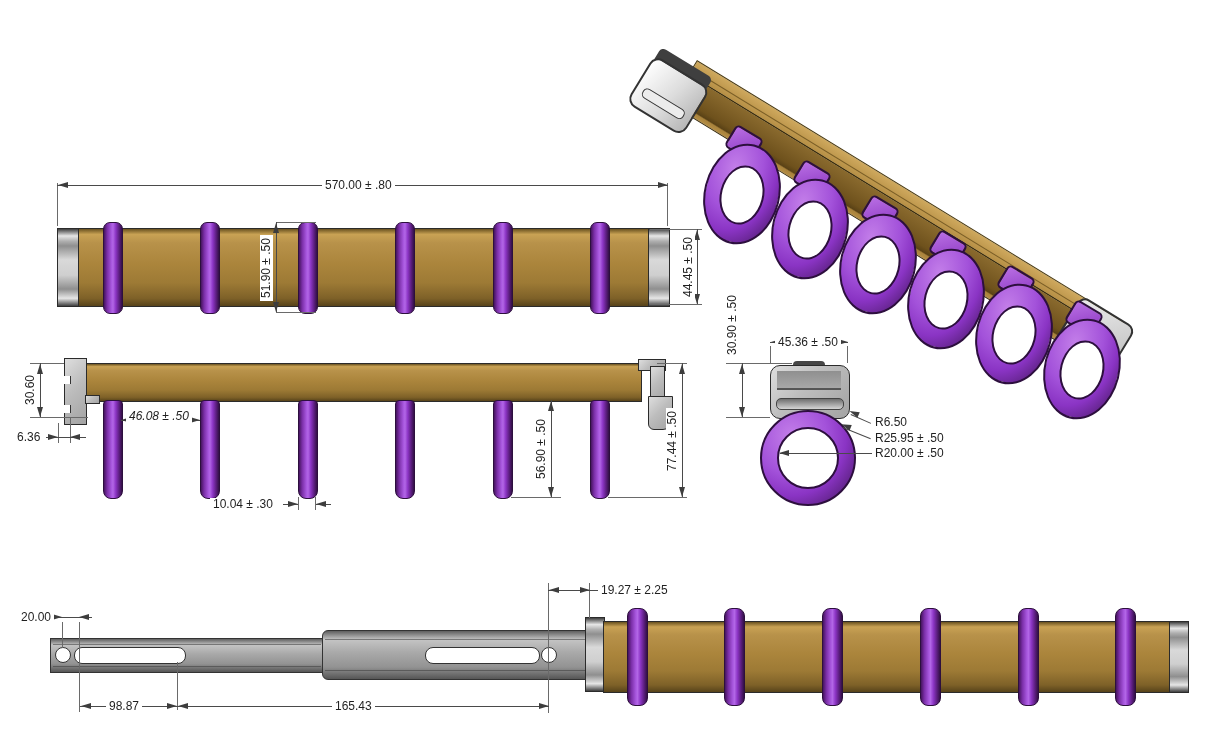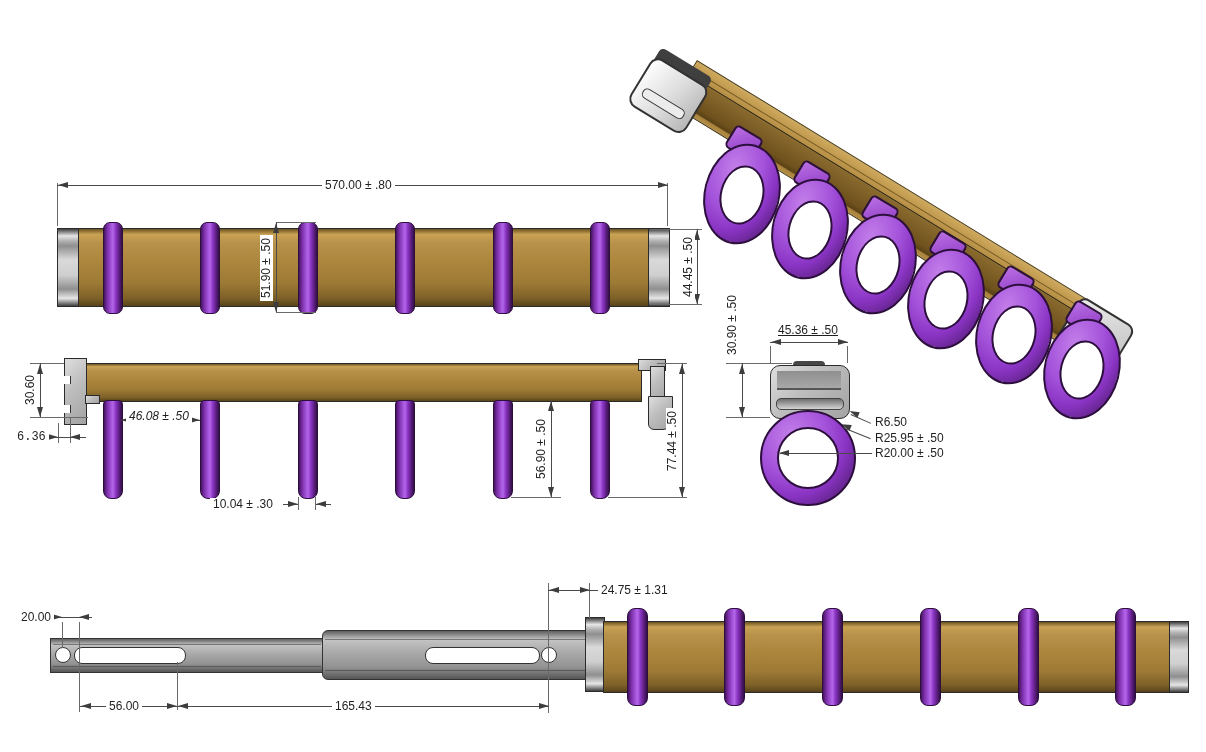--- a/index.html
+++ b/index.html
@@ -109,21 +109,21 @@
       <div class="ar down" style="left:37px;top:57px;"></div>
       <div class="dtext vtext" style="left:24px;top:58px;">30.60</div>
     </div>
 
     <div>
       <div class="ext" style="left:58px;top:73px;width:1px;height:20px;"></div>
       <div class="ext" style="left:70px;top:67px;width:1px;height:26px;"></div>
       <div class="ln" style="left:46px;top:87px;width:40px;height:1px;"></div>
       <div class="ar right" style="left:48px;top:84px;"></div>
       <div class="ar left" style="left:70px;top:84px;"></div>
-      <div class="dtext" style="left:14px;top:81px;font-family:Liberation Mono, monospace;">6.36</div>
+      <div class="dtext" style="left:14px;top:81px;">6.36</div>
     </div>
 
     <div>
       <div class="ln" style="left:121px;top:70px;width:79px;height:1px;"></div>
       <div class="ar left" style="left:121px;top:67px;"></div>
       <div class="ar right" style="left:190px;top:67px;"></div>
       <div class="dtext" style="left:126px;top:60px;font-style:italic;">46.08 ± .50</div>
     </div>
 
     <div>
@@ -164,21 +164,21 @@
       <div class="ar down" style="left:39px;top:127px;"></div>
       <div class="dtext vtext" style="left:26px;top:78px;">30.90 ± .50</div>
     </div>
 
     <div>
       <div class="ext" style="left:70px;top:66px;width:1px;height:17px;"></div>
       <div class="ext" style="left:147px;top:66px;width:1px;height:17px;"></div>
       <div class="ln" style="left:70px;top:62px;width:78px;height:1px;"></div>
       <div class="ar left" style="left:71px;top:59px;"></div>
       <div class="ar right" style="left:138px;top:59px;"></div>
-      <div class="dtext" style="left:75px;top:44px;text-decoration:underline;">45.36 ± .50</div>
+      <div class="dtext" style="left:75px;top:56px;">45.36 ± .50</div>
     </div>
 
     <div class="abs" style="left:93px;top:81px;width:32px;height:7px;background:#474747;border-radius:4px 4px 0 0;"></div>
     <div class="abs gpart" style="left:70px;top:85px;width:78px;height:52px;border-radius:10px;">
       <div class="abs" style="left:6px;top:5px;width:64px;height:17px;background:linear-gradient(#8f8f8f,#a8a8a8);border-bottom:2px solid #555;"></div>
       <div class="abs" style="left:5px;top:32px;width:66px;height:10px;border-radius:5px;border:1px solid #444;background:linear-gradient(#6e6e6e,#d4d4d4);"></div>
     </div>
 
     <div class="abs ringOuter" style="left:60px;top:130px;width:92px;height:92px;"></div>
     <div class="abs ringInner" style="left:77px;top:147px;width:58px;height:58px;"></div>
@@ -277,33 +277,33 @@
       <div class="ar right" style="left:52px;top:54px;"></div>
       <div class="ar left" style="left:79px;top:54px;"></div>
       <div class="dtext" style="left:18px;top:51px;">20.00</div>
     </div>
 
     <div>
       <div class="ext" style="left:177px;top:102px;width:1px;height:48px;"></div>
       <div class="ln" style="left:80px;top:146px;width:97px;height:1px;"></div>
       <div class="ar left" style="left:81px;top:143px;"></div>
       <div class="ar right" style="left:167px;top:143px;"></div>
-      <div class="dtext" style="left:106px;top:140px;">56.00</div>
+      <div class="dtext" style="left:106px;top:140px;">98.87</div>
     </div>
 
     <div>
       <div class="ext" style="left:548px;top:23px;width:1px;height:130px;"></div>
       <div class="ln" style="left:177px;top:146px;width:372px;height:1px;"></div>
       <div class="ar left" style="left:178px;top:143px;"></div>
       <div class="ar right" style="left:539px;top:143px;"></div>
       <div class="dtext" style="left:332px;top:140px;">165.43</div>
     </div>
 
     <div>
       <div class="ext" style="left:589px;top:23px;width:1px;height:35px;"></div>
       <div class="ln" style="left:548px;top:30px;width:50px;height:1px;"></div>
       <div class="ar left" style="left:549px;top:27px;"></div>
       <div class="ar right" style="left:580px;top:27px;"></div>
-      <div class="dtext" style="left:598px;top:24px;">24.75 ± 1.31</div>
+      <div class="dtext" style="left:598px;top:24px;">19.27 ± 2.25</div>
     </div>
   </div>
 
 </div>
 
 </body></html>

